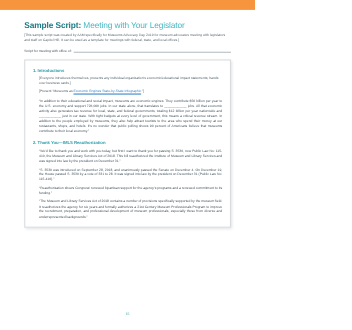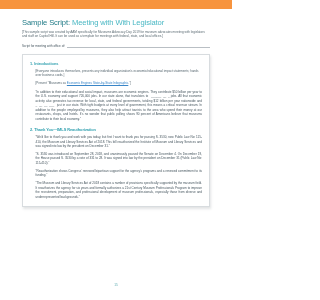--- a/index.html
+++ b/index.html
@@ -38,21 +38,21 @@
   }
   .doc-title {
     font-size: 7.6px;
     line-height: 9px;
     letter-spacing: -0.1px;
     margin: 0 0 2.6px 0;
     color: #4BB8C4;
     font-weight: normal;
   }
   .doc-title .t-strong {
-    font-weight: normal;
+    font-weight: bold;
     color: #1F7A86;
   }
   .doc-subtitle {
     font-size: 3.1px;
     line-height: 4.5px;
     color: #5a6a72;
     margin: 0 0 5px 0;
     text-align: left;
   }
   .script-line {
@@ -126,21 +126,21 @@
 </style>
 </head>
 <body>
 
 <div class="page">
 
   <div class="top-band"></div>
 
   <div class="content">
 
-    <h1 class="doc-title"><span class="t-strong">Sample Script:</span><span> Meeting with With Legislator</span></h1>
+    <h1 class="doc-title"><span class="t-strong">Sample Script:</span><span> Meeting with Your Legislator</span></h1>
 
     <p class="doc-subtitle">[This sample script was created by AAM specifically for Museums Advocacy Day 2019 for museum advocates meeting with legislators and staff on Capitol Hill. It can be used as a template for meetings with federal, state, and local offices.]</p>
 
     <div class="script-line">
       <span>Script for meeting with office of:</span>
       <span class="rule"></span>
     </div>
 
     <div class="box">
 

